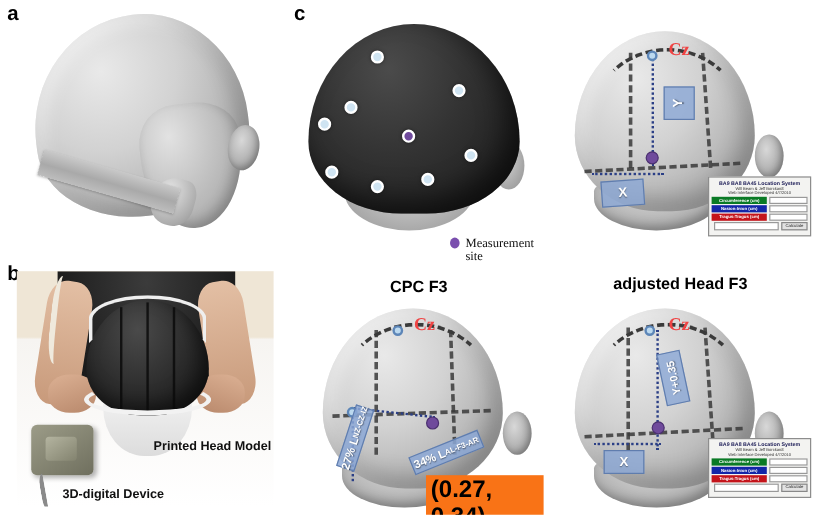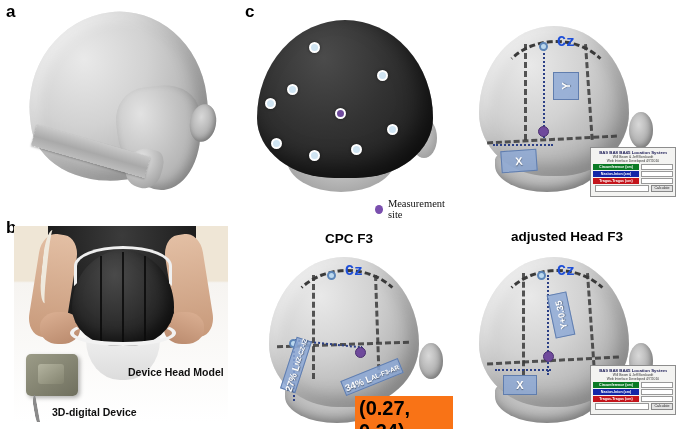--- a/index.html
+++ b/index.html
@@ -102,43 +102,43 @@
              box-shadow:0 0 3px rgba(0,0,0,.5);}
   .electrode.meas{background:#6f4a9c;border-color:#ffffff;}
   #eeg-neck{position:absolute;left:44px;top:150px;width:108px;height:42px;
             border-radius:40% 40% 52% 52%/20% 20% 80% 80%;
             background:radial-gradient(ellipse at 50% 10%,#d8d8d8,#a6a6a6 75%);}
   #eeg-ear{position:absolute;left:168px;top:118px;width:26px;height:40px;
            border-radius:50%;
            background:radial-gradient(ellipse at 40% 35%,#d5d5d5,#a0a0a0 75%);}
 
   
-  #legend{position:absolute;left:132px;top:198px;display:flex;align-items:center;gap:5px;}
+  #legend{position:absolute;left:132px;top:198px;display:flex;gap:5px;}
   #legend-dot{width:9px;height:9px;border-radius:50%;background:#7a4fae;}
   #legend-text{font-size:10.5px;color:#111;font-family:"Liberation Serif",serif;}
 
   
   .bhead{position:absolute;}
   .bscalp{left:10px;top:10px;width:150px;height:150px;
           border-radius:50% 50% 46% 46% / 58% 58% 42% 42%;}
   .b-ear{right:-4px;top:96px;width:24px;height:36px;}
   .b-jaw{left:26px;top:132px;width:104px;height:44px;}
 
   .dashline{position:absolute;border-top:3px dashed #3a3a3a;opacity:.85;}
   .dashcurve{position:absolute;border:3px dashed #3a3a3a;border-radius:50%;
              border-bottom-color:transparent;border-left-color:transparent;
              border-right-color:transparent;}
   .dotline{position:absolute;border-left:2px dotted #2b3f86;}
   .dotline-h{position:absolute;border-top:2px dotted #2b3f86;}
   .cz-mark{position:absolute;width:9px;height:9px;border-radius:50%;
            background:#bcd9ef;border:2px solid #5d86b8;box-sizing:border-box;}
   .meas-mark{position:absolute;width:11px;height:11px;border-radius:50%;
              background:#6f4a9c;border:1px solid #4b3070;box-sizing:border-box;}
-  .cz-label{position:absolute;font-size:15px;font-weight:bold;color:#1d4ed8;
-            font-family:Liberation Mono, monospace;}
+  .cz-label{position:absolute;font-size:15px;font-weight:bold;color:#ef4444;
+            font-family:Liberation Serif, serif;}
   .mbox{position:absolute;background:rgba(140,168,214,.82);
         border:1px solid rgba(90,120,170,.9);
         color:#ffffff;font-weight:bold;font-size:11px;
         display:flex;align-items:center;justify-content:center;
         text-shadow:0 1px 1px rgba(0,0,0,.4);white-space:nowrap;}
   .pctbox{position:absolute;background:rgba(140,168,214,.85);
           border:1px solid rgba(90,120,170,.9);
           color:#ffffff;font-weight:bold;font-size:9.5px;
           display:flex;align-items:center;justify-content:center;
           text-shadow:0 1px 1px rgba(0,0,0,.45);white-space:nowrap;}
@@ -190,21 +190,21 @@
     <div id="b-neck"></div>
     <div id="b-capshell">
       <div class="capstripe" style="left:28px;top:6px;height:86px;"></div>
       <div class="capstripe" style="left:50px;top:2px;height:92px;"></div>
       <div class="capstripe" style="left:72px;top:6px;height:86px;"></div>
     </div>
     <div id="b-arc"></div>
     <div id="b-rim"></div>
     <div id="b-device"></div>
     <div id="b-devcable"></div>
-    <div class="photo-caption" style="left:114px;top:140px;">Device Head Model</div>
+    <div class="photo-caption" style="left:114px;top:140px;">Printed Head Model</div>
     <div class="photo-caption" style="left:38px;top:180px;text-align:center;">3D-digital Device</div>
   </div>
 </div>
 
 <div class="panel" id="panel-c">
   <div class="plabel" style="left:2px;top:2px;">c</div>
 
   <div class="panel" style="left:0;top:0;width:210px;height:215px;">
     <div id="eeg-ear"></div>
     <div id="eeg-neck"></div>

